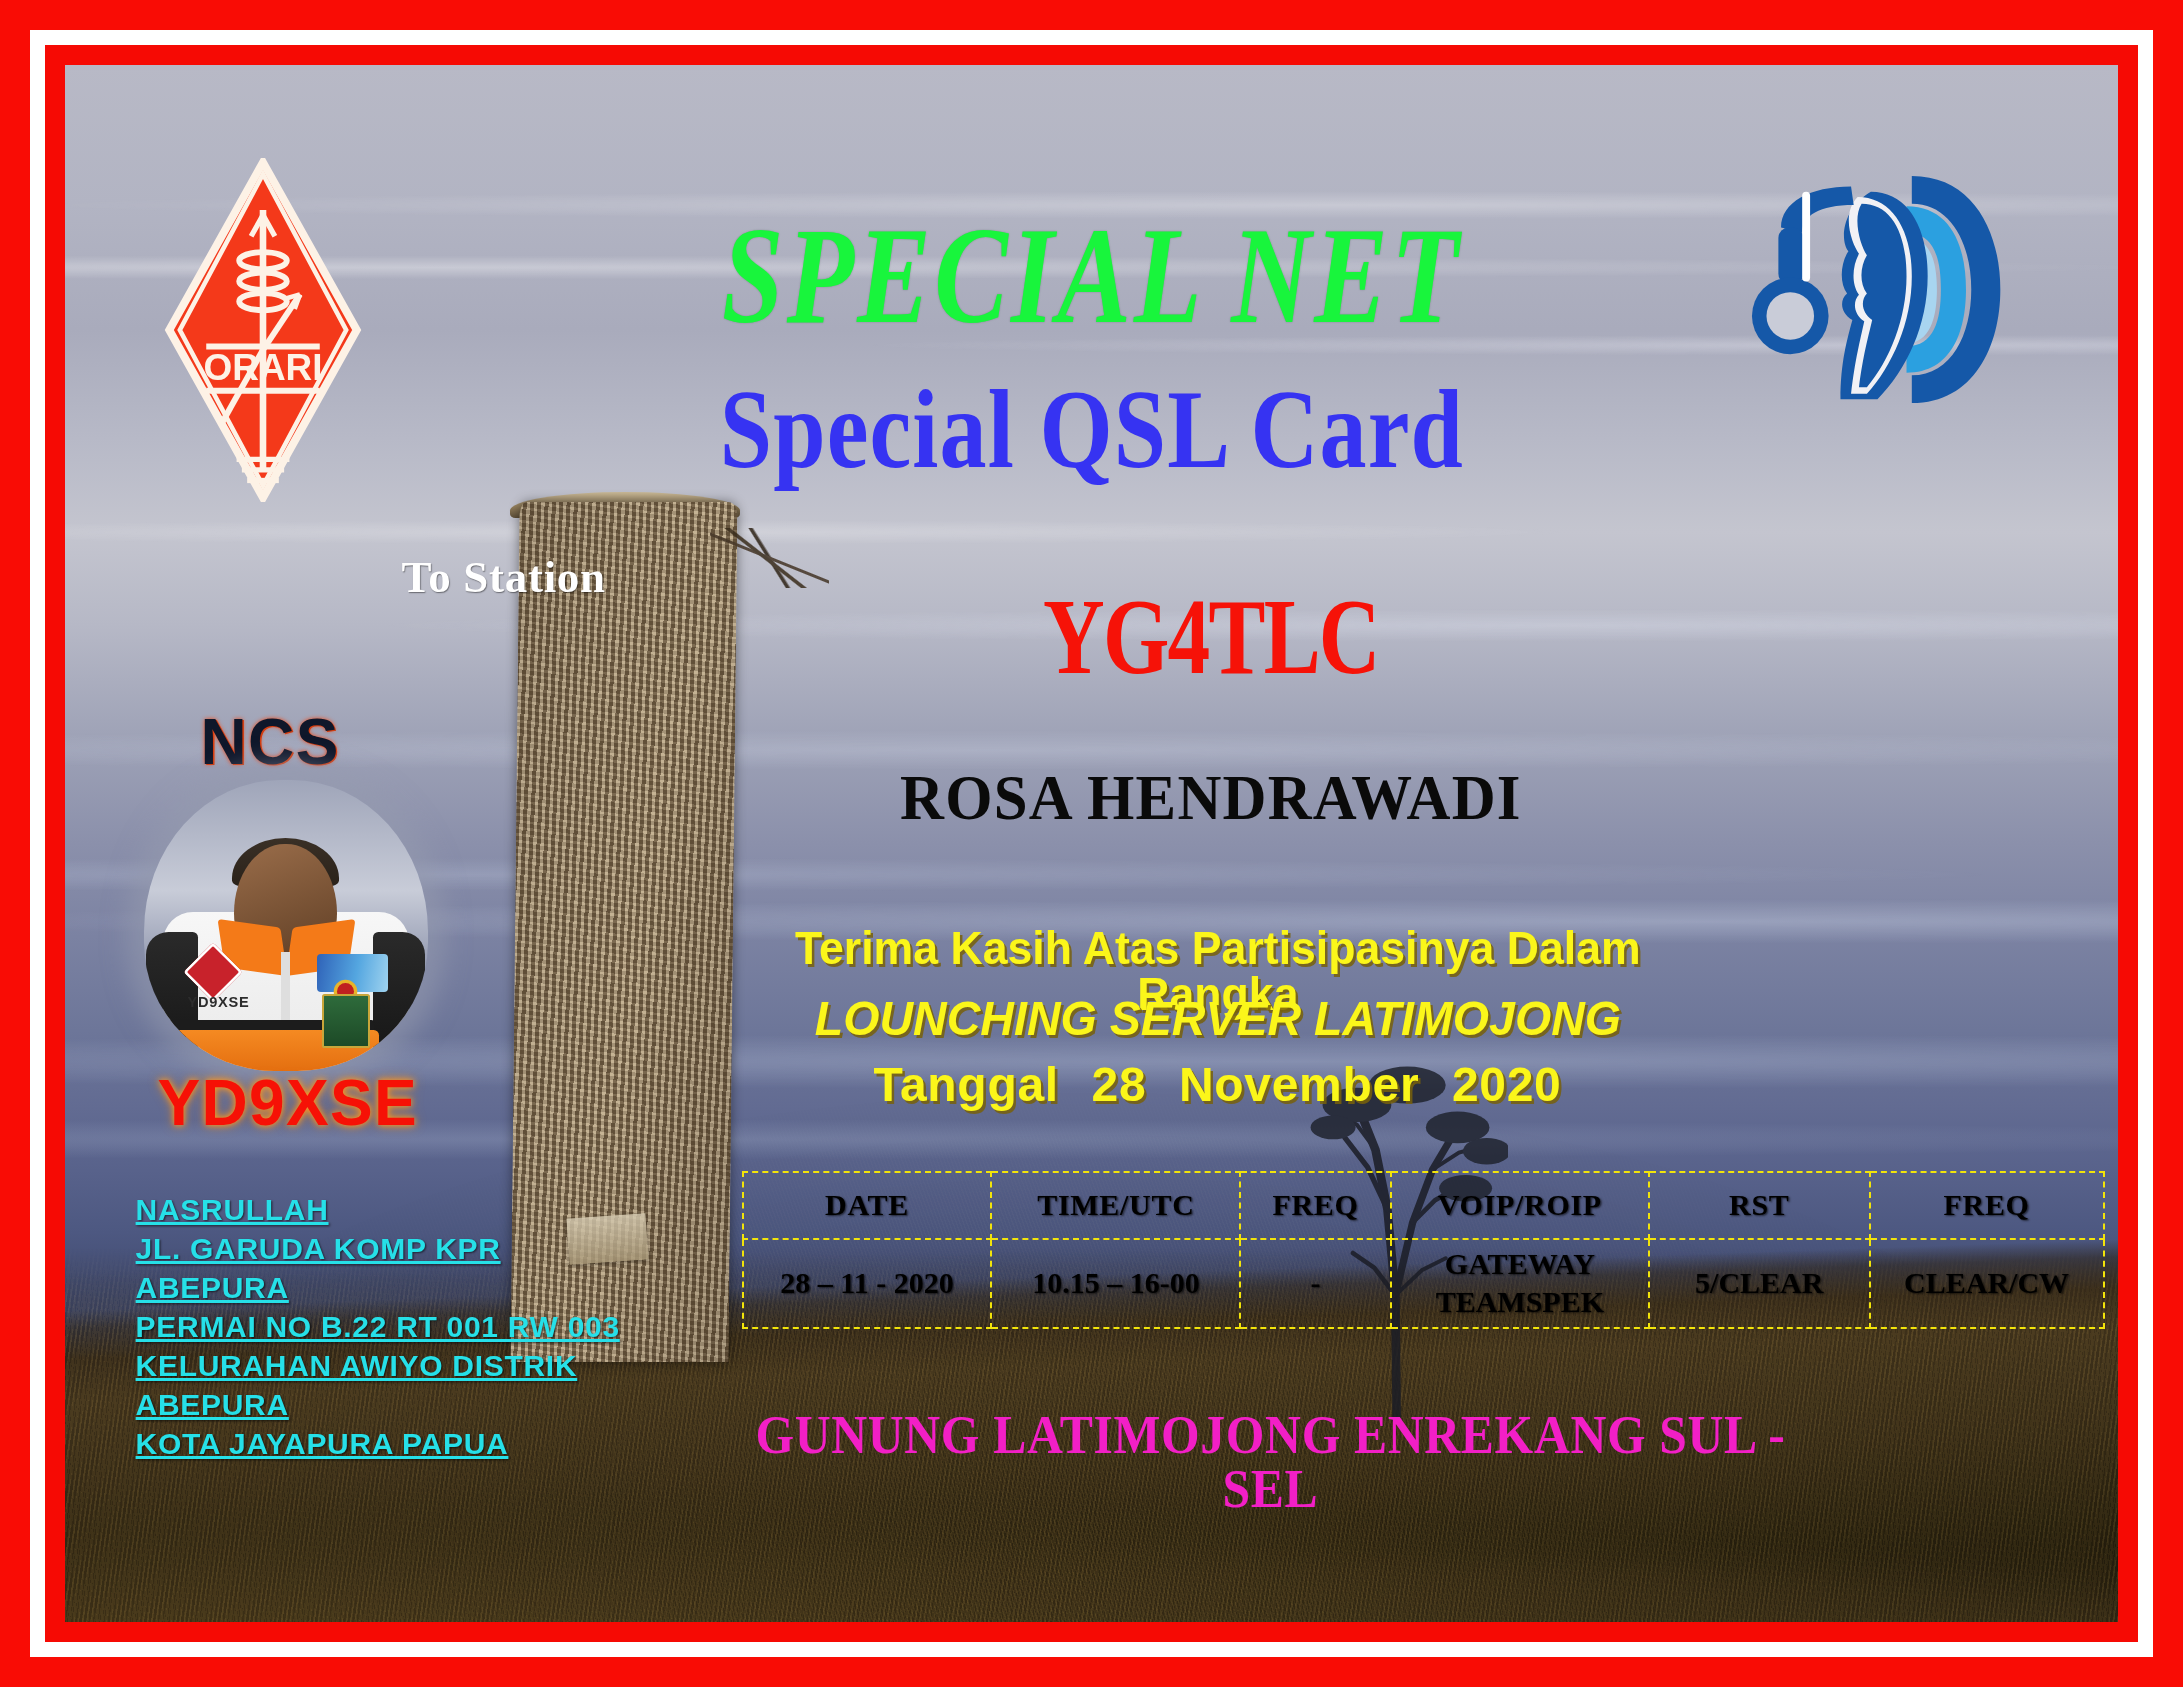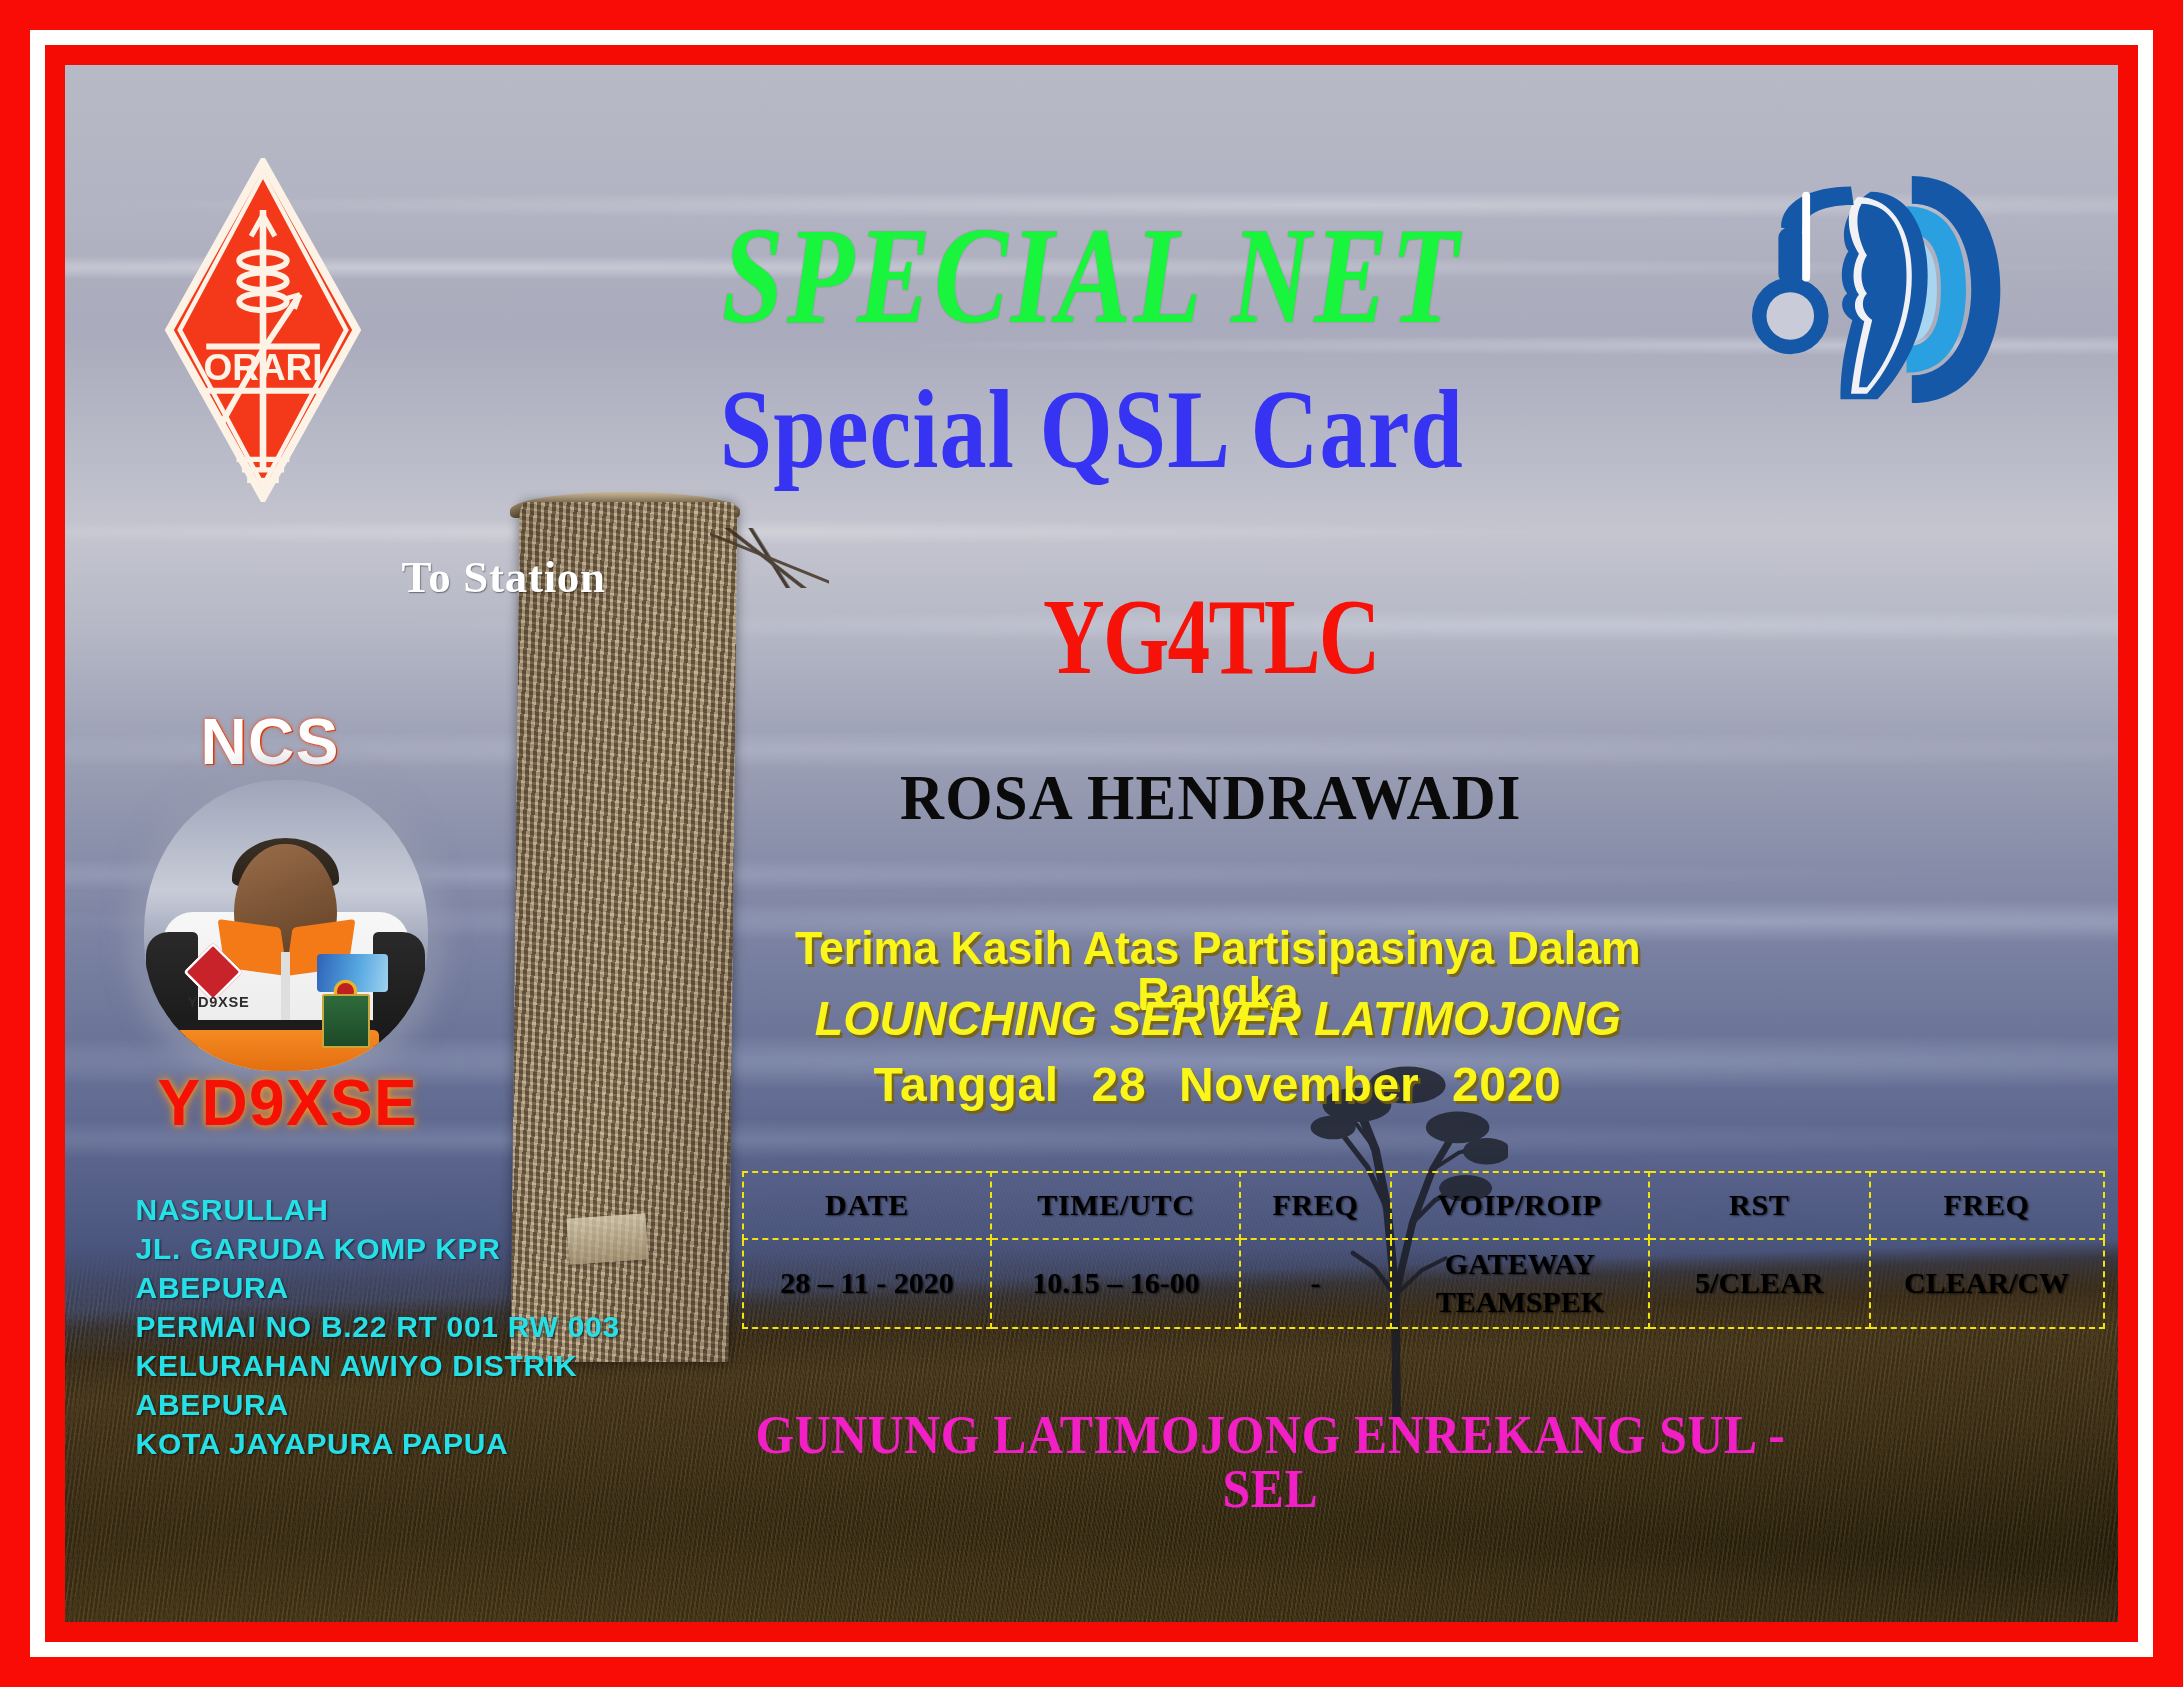--- a/index.html
+++ b/index.html
@@ -187,21 +187,21 @@
     position:absolute;left:622px;right:265px;top:1343px;text-align:center;
     font-family:"Liberation Serif",serif;font-weight:bold;
     font-size:54px;line-height:1;color:#f21fc6;letter-spacing:0.7px;
     transform:scaleX(.92);transform-origin:50% 50%;
   }
 
   
   .t-ncs{
     position:absolute;left:136px;top:645px;
     font-family:"Liberation Sans",sans-serif;font-weight:bold;
-    font-size:64px;line-height:1;color:#ffffff;letter-spacing:1.3px;
+    font-size:64px;line-height:1;color:#0f172a;letter-spacing:1.3px;
     text-shadow:0 0 4px #f4440f, 1.3px 1.3px 0 #c33a10;
   }
   .t-ydcall{
     position:absolute;left:93px;top:1006px;
     font-family:"Liberation Sans",sans-serif;font-weight:bold;
     font-size:64px;line-height:1;color:#f61106;letter-spacing:1.3px;
     text-shadow:0 0 6.6px #ff9a1f, 0 0 12px rgba(255,140,20,.7);
   }
   .ncs-photo{
     position:absolute;left:79px;top:715px;width:284px;height:291px;
@@ -240,20 +240,21 @@
     position:absolute;left:44px;bottom:61px;font-family:"Liberation Sans",sans-serif;
     font-weight:bold;font-size:14.6px;color:#2c2c2c;letter-spacing:0.7px;
   }
 
   
   .addr{
     position:absolute;left:71px;top:1125px;width:543px;
     font-family:"Liberation Sans",sans-serif;font-weight:bold;
     font-size:30px;line-height:1.30;color:#26e0e8;letter-spacing:0.7px;
     text-shadow:1.3px 1.3px 2px rgba(0,0,0,.55);
+    text-decoration:underline;
   }
   .addr div{white-space:nowrap;}
 
   
   .logtable{
     position:absolute;left:677px;top:1106px;width:1363px;
     border-collapse:collapse;table-layout:fixed;
   }
   .logtable td,.logtable th{
     border:2px dashed #f2e40a;

